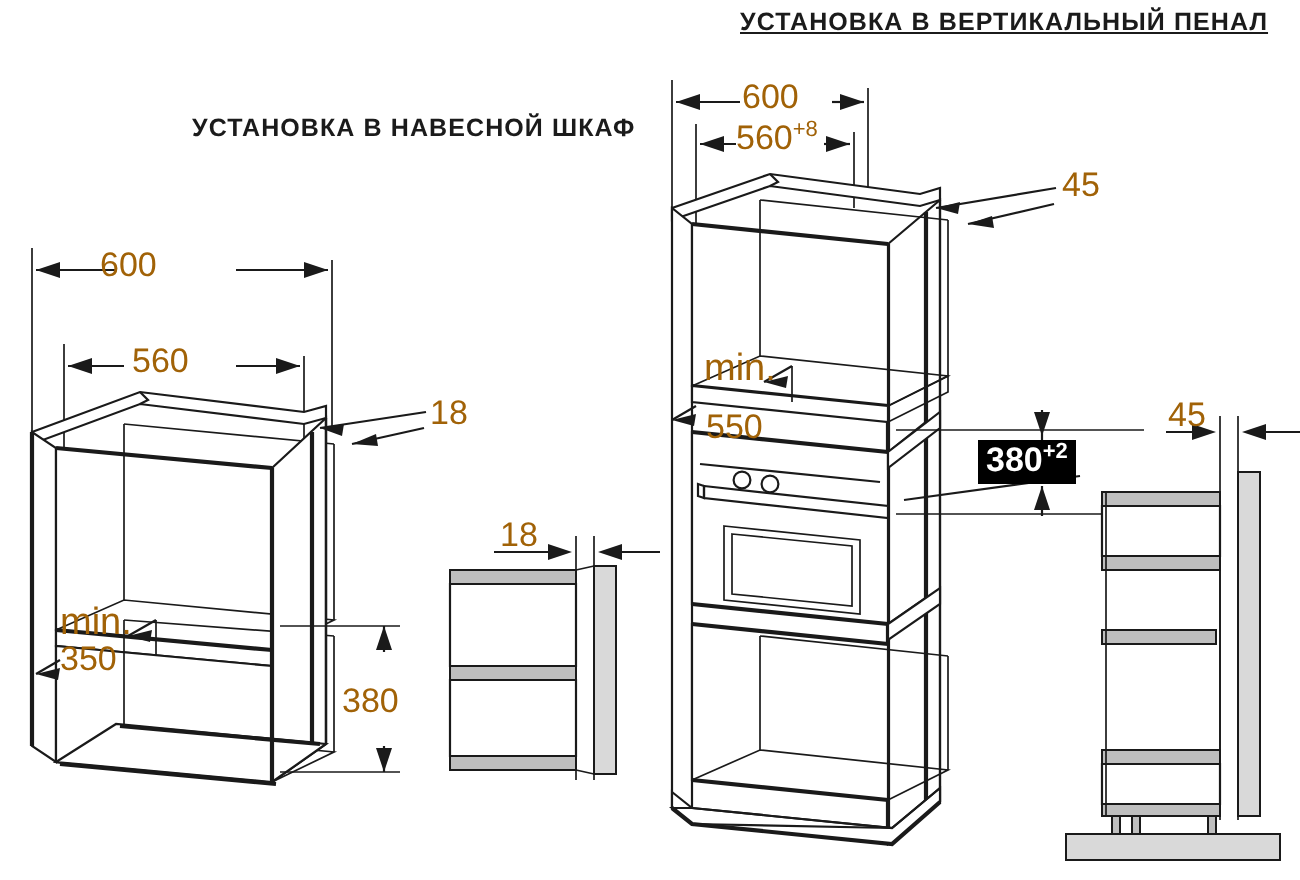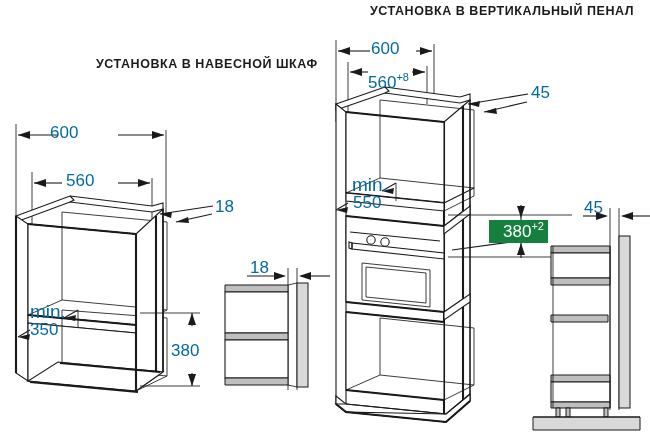--- a/index.html
+++ b/index.html
@@ -23,40 +23,41 @@
   }
   .title {
     position: absolute;
     font-weight: bold;
     font-size: 12.5px;
     letter-spacing: 0.55px;
     white-space: nowrap;
     color: #1b1b1b;
   }
   #title-left  { left: 62px;  top: 57px; margin-left: 34px; }
-  #title-right { left: 370px; top: 4px;  }
+  #title-right { left: 370px; top: 4px; text-decoration: underline;  }
 
   .dim {
     position: absolute;
     font-size: 17px;
     white-space: nowrap;
-    color: #0369a1;
+    color: #a16207;
     font-family: "Liberation Sans", sans-serif;
   }
   .dim.small { font-size: 19px; }
   .dim sup { font-size: 11px; vertical-align: super; }
 
   .badge {
     position: absolute;
-    background: #15803d;
+    background: #000000;
     color: #ffffff;
     font-size: 17px;
-    padding: 1px 4px 2px 14px;
+    padding: 1px 4px 2px 4px;
     white-space: nowrap;
     line-height: 1.05;
+    font-weight: bold;
   }
   .badge sup { font-size: 11px; vertical-align: super; }
 
   svg { position: absolute; left: 0; top: 0; overflow: visible; }
   .ln   { stroke: #1a1a1a; fill: none; stroke-width: 1.1; }
   .ln-t { stroke: #1a1a1a; fill: none; stroke-width: 0.85; }
   .ln-h { stroke: #1a1a1a; fill: none; stroke-width: 2.1; }
   .fillw { fill: #ffffff; stroke: #1a1a1a; stroke-width: 1.1; }
   .fillg { fill: #d9d9d9; stroke: #1a1a1a; stroke-width: 1.0; }
   .fillgg{ fill: #bfbfbf; stroke: #1a1a1a; stroke-width: 1.0; }
@@ -290,24 +291,24 @@
       <path class="ln" d="M521 205 L521 220"></path>
       <path class="ln" d="M521 243 L521 258"></path>
       <path class="fillk" d="M521 218 L517 206 L525 206 Z"></path>
       <path class="fillk" d="M521 243 L517 255 L525 255 Z"></path>
 
       <path class="ln" d="M452 250 L540 238"></path>
     </g>
   </svg>
 
   <div class="dim" style="left:371px; top:39px;">600</div>
-  <div class="dim" style="left:368px; top:71px;text-align:right;"><span>560</span><sup>+8</sup></div>
+  <div class="dim" style="left:368px; top:59px;text-align:right;"><span>560</span><sup>+8</sup></div>
   <div class="dim" style="left:531px; top:83px;">45</div>
   <div class="dim small" style="left:352px; top:174px;">min.</div>
-  <div class="dim" style="left:353px; top:193px;text-align:right;">550</div>
+  <div class="dim" style="left:353px; top:204px;text-align:right;">550</div>
   <div class="badge" style="left:489px; top:220px;"><span>380</span><sup>+2</sup></div>
 
   <svg width="650" height="440">
     <g>
       <path class="ln-t" d="M610 208 L610 410"></path>
       <path class="ln-t" d="M619 208 L619 410"></path>
       <path class="ln" d="M583 216 L606 216"></path>
       <path class="ln" d="M623 216 L650 216"></path>
       <path class="fillk" d="M608 216 L596 212 L596 220 Z"></path>
       <path class="fillk" d="M621 216 L633 212 L633 220 Z"></path>

